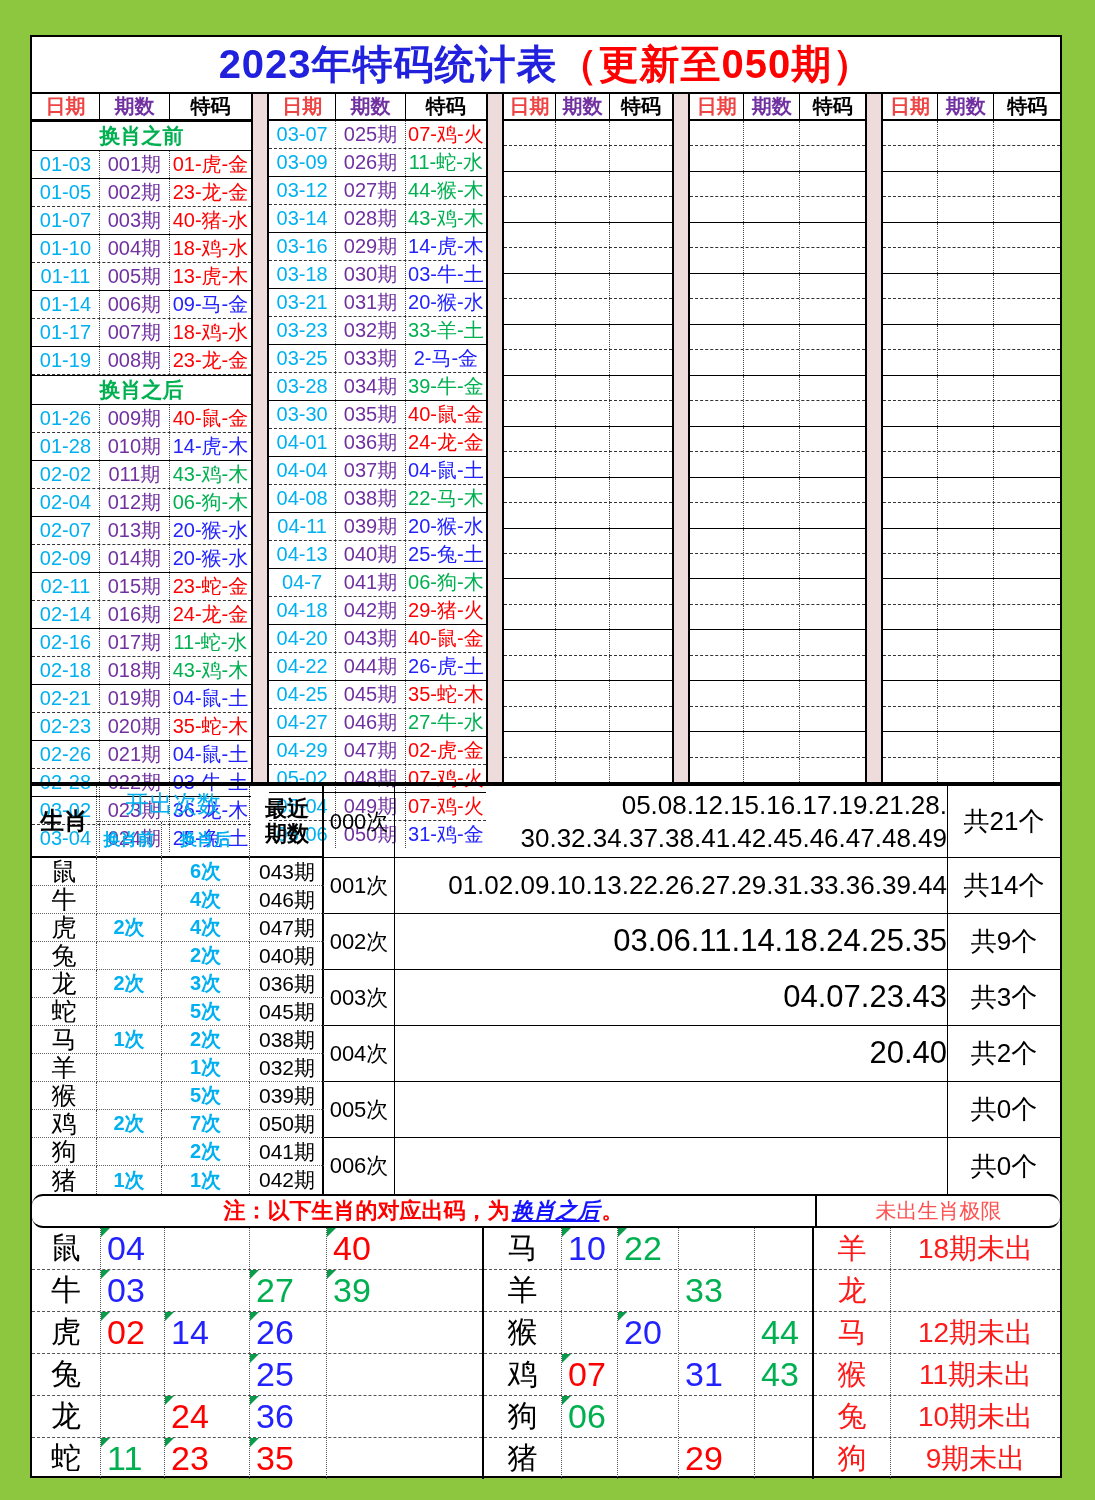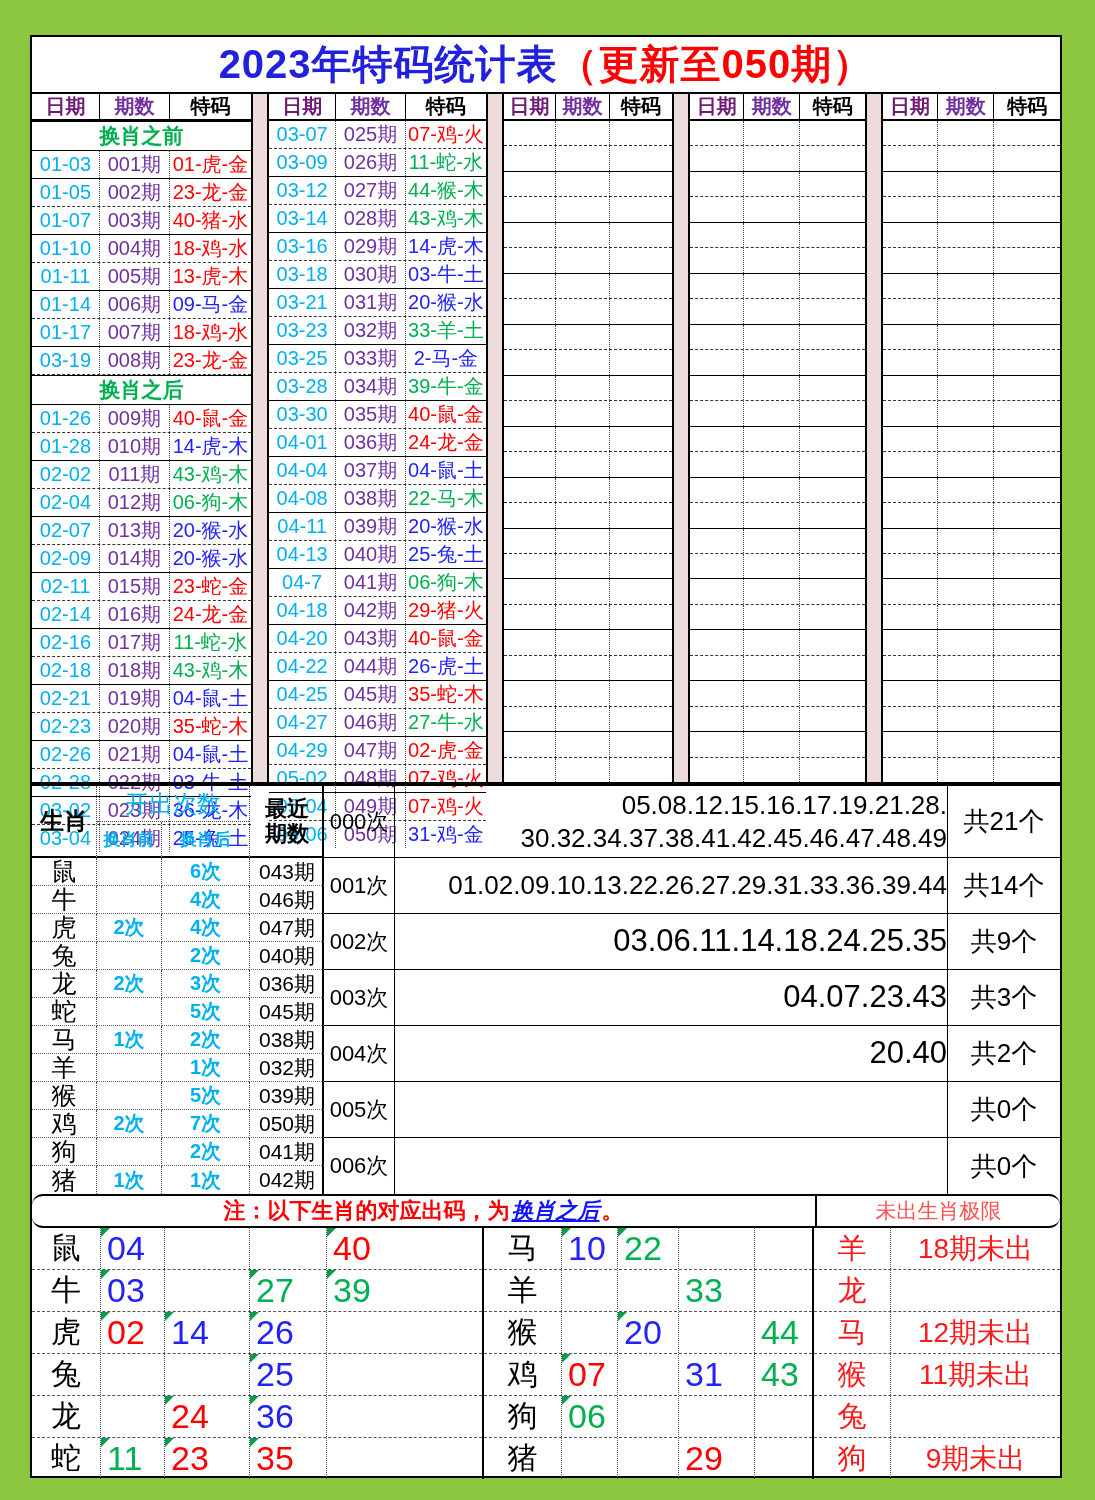--- a/index.html
+++ b/index.html
@@ -15,21 +15,21 @@
   .t-suffix { color:#ff0000; }
 
   
   .top-grid { height:688px; display:flex; }
   .group { display:flex; flex-direction:column; background:#fff; }
   .group.g1 { width:219px; } .group.g2 { width:217px; }
   .group.g3 { width:168px; } .group.g4 { width:175px; } .group.g5 { flex:1; }
   .sep { width:18px; background:#eedcdc; border-left:2px solid #000; border-right:2px solid #000; }
   .ghead { height:27px; display:flex; border-bottom:2px solid #000; font-weight:bold; font-size:20px; }
   .ghead .hc { display:flex; align-items:center; justify-content:center; }
-  .hc-date  { width:31%; color:#701a75; border-right:1px solid #000;text-align:center; }
+  .hc-date  { width:31%; color:#ef4444; border-right:1px solid #000;text-align:center; }
   .hc-period{ width:32%; color:#7030a0; border-right:1px solid #000; }
   .hc-code  { flex:1; color:#000; }
   .grows { flex:1; display:flex; flex-direction:column; }
   .drow { flex:1; display:flex; font-size:20px; }
   .drow.alt  { border-bottom:1px dashed #333; }
   .drow.sld  { border-bottom:1px solid #000; }
   .drow:last-child { border-bottom:none; }
   .dc { display:flex; align-items:center; justify-content:center; overflow:hidden; white-space:nowrap; }
   .dc-date   { width:31%; color:#00b0f0; border-right:1px dotted #444; }
   .dc-period { width:32%; color:#7030a0; border-right:1px dotted #444; }
@@ -162,21 +162,21 @@
               <div class="dc dc-date">01-14</div>
               <div class="dc dc-period">006期</div>
               <div class="dc dc-code col-b">09-马-金</div>
             </div>
             <div class="drow sld">
               <div class="dc dc-date">01-17</div>
               <div class="dc dc-period">007期</div>
               <div class="dc dc-code col-r">18-鸡-水</div>
             </div>
             <div class="drow alt">
-              <div class="dc dc-date">03-19</div>
+              <div class="dc dc-date">01-19</div>
               <div class="dc dc-period">008期</div>
               <div class="dc dc-code col-r">23-龙-金</div>
             </div>
             <div class="srow">换肖之后</div>
             <div class="drow alt">
               <div class="dc dc-date">01-26</div>
               <div class="dc dc-period">009期</div>
               <div class="dc dc-code col-r">40-鼠-金</div>
             </div>
             <div class="drow sld">
@@ -1024,20 +1024,21 @@
           <div class="lrow">
             <div class="lz">马</div>
             <div class="lt">12期未出</div>
           </div>
           <div class="lrow">
             <div class="lz">猴</div>
             <div class="lt">11期未出</div>
           </div>
           <div class="lrow">
             <div class="lz">兔</div>
+            <div class="lt">10期未出</div>
           </div>
           <div class="lrow">
             <div class="lz">狗</div>
             <div class="lt">9期未出</div>
           </div>
         </div>
     </div>
 
   </div>
 </div>

